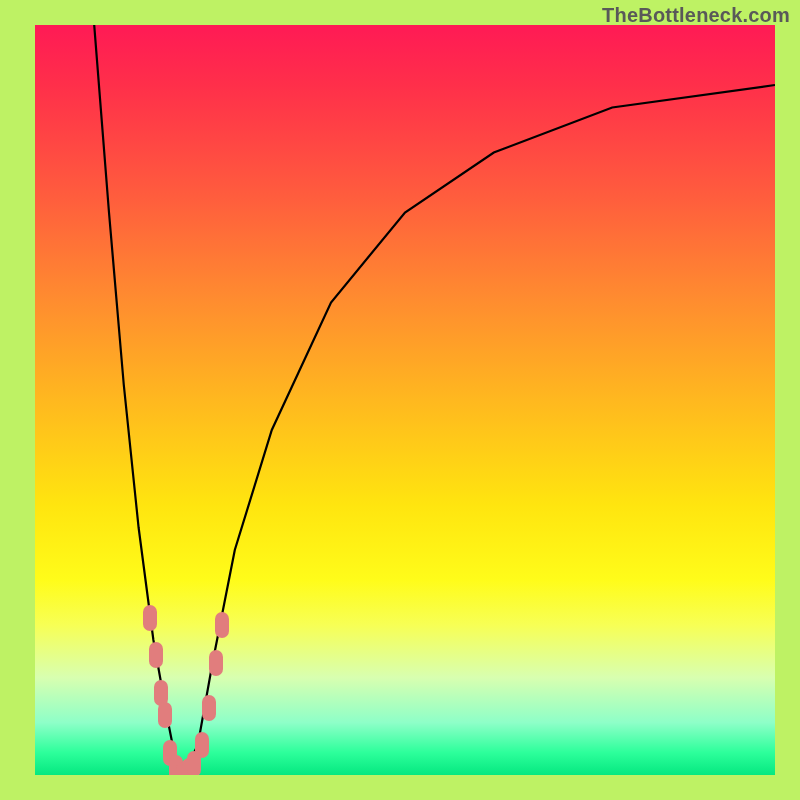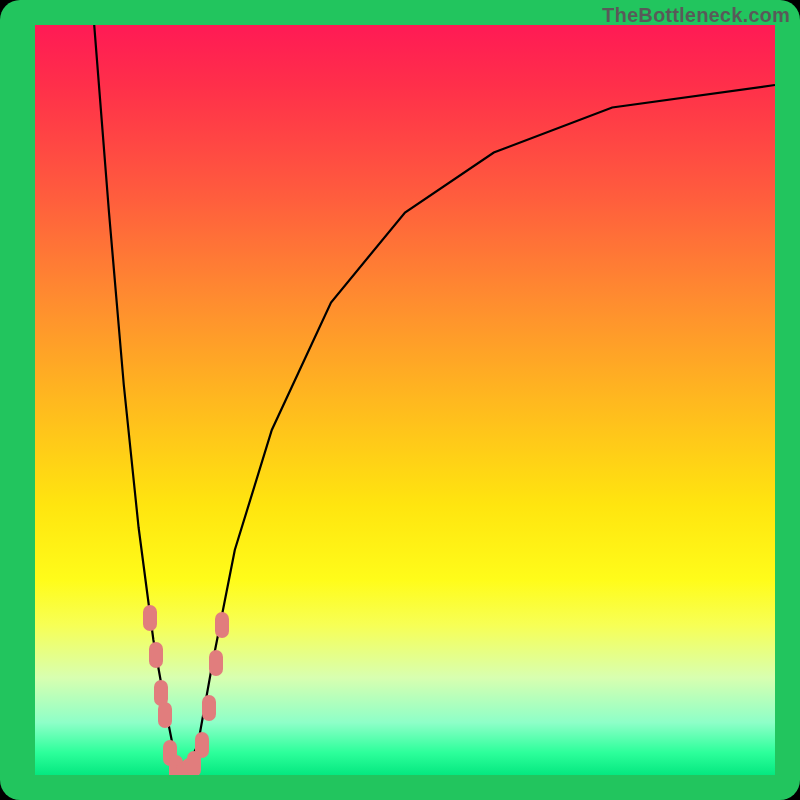--- a/index.html
+++ b/index.html
@@ -8,22 +8,21 @@
     width: 800px;
     height: 800px;
     overflow: hidden;
     background: #000;
     font-family: Arial, Helvetica, sans-serif;
   }
   .frame {
     position: absolute;
     left: 0; top: 0;
     width: 800px; height: 800px;
-    background: #22c55e;
-    border-radius: 20px;
+    background: #bef264;
   }
   .plot-area {
     position: absolute;
     left: 35px;
     top: 25px;
     width: 740px;
     height: 750px;
     overflow: hidden;
   }
   .gradient {

